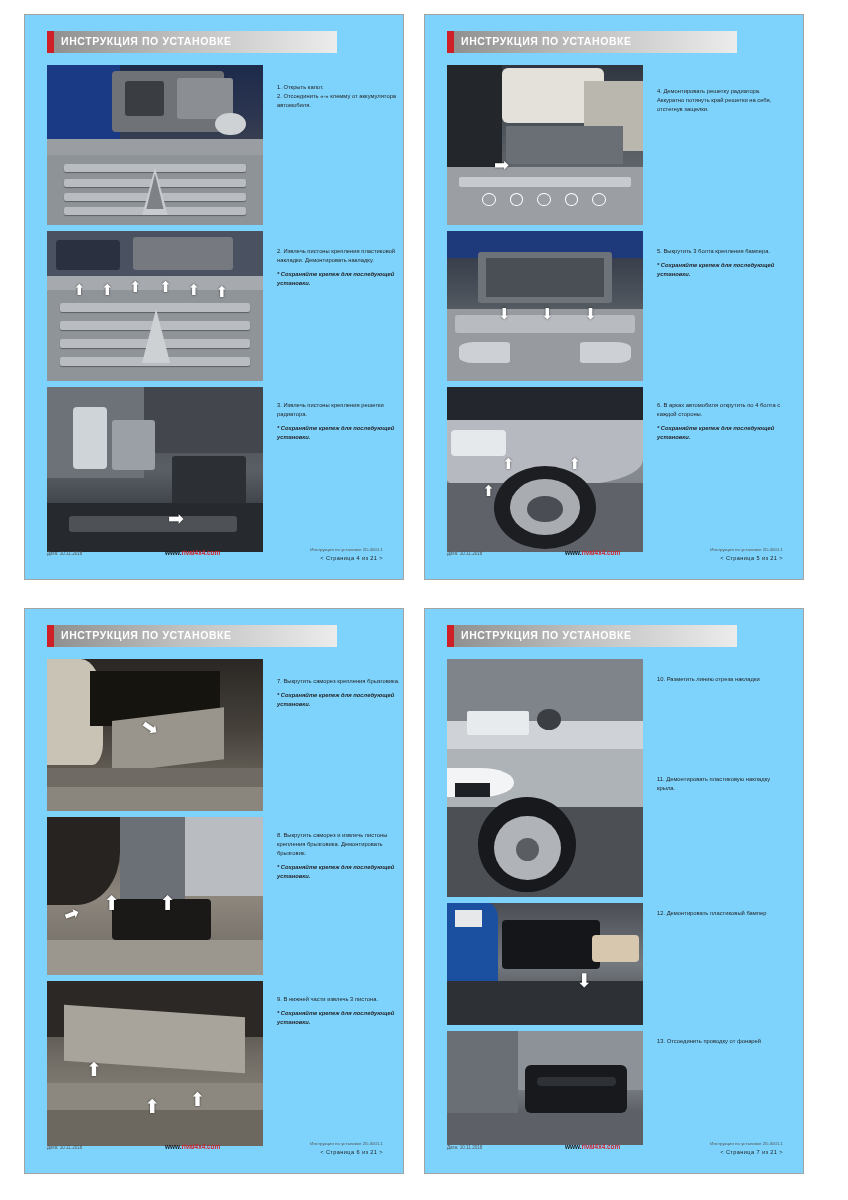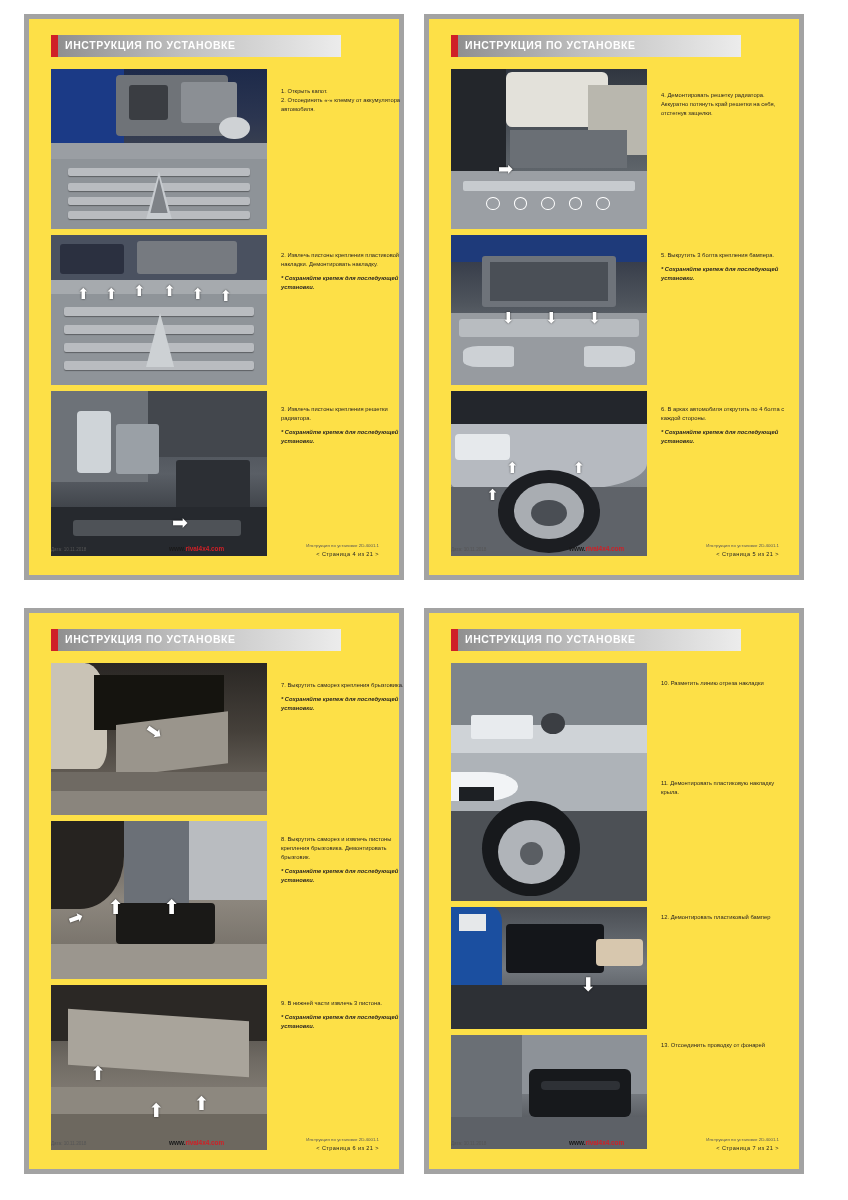--- a/index.html
+++ b/index.html
@@ -1,20 +1,20 @@
 <!DOCTYPE html>
 <html><head>
 <meta charset="utf-8">
 <style>
   html,body{margin:0;padding:0;background:#ffffff;}
   body{width:848px;height:1200px;font-family:"Liberation Sans",sans-serif;color:#231f20;}
   .sheet{position:relative;width:848px;height:1200px;}
 
   
-  .page{position:absolute;background:#fde047;border:5px solid #a3a3a3;box-sizing:border-box;}
+  .page{position:absolute;background:#7dd3fc;border:1px solid #a3a3a3;box-sizing:border-box;}
   .page.p1{left:24px;top:14px;width:380px;height:566px;}
   .page.p2{left:424px;top:14px;width:380px;height:566px;}
   .page.p3{left:24px;top:608px;width:380px;height:566px;}
   .page.p4{left:424px;top:608px;width:380px;height:566px;}
 
   
   .hdr{position:absolute;left:22px;top:16px;width:290px;height:22px;
        background:linear-gradient(to right,#8d8d8d 0%,#bfbfbf 45%,#ececec 100%);}
   .hdr .redbar{position:absolute;left:0;top:0;width:7px;height:22px;background:#cf2027;}
   .hdr .htxt{position:absolute;left:14px;top:4px;font-size:10.5px;font-weight:bold;color:#ffffff;letter-spacing:.6px;}

